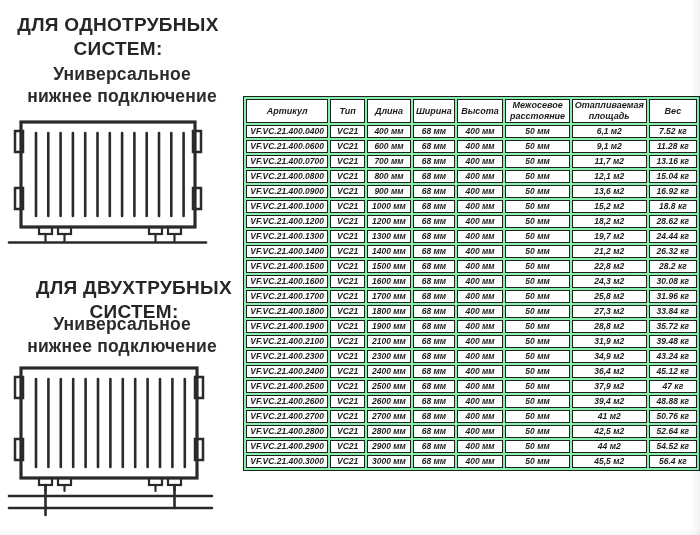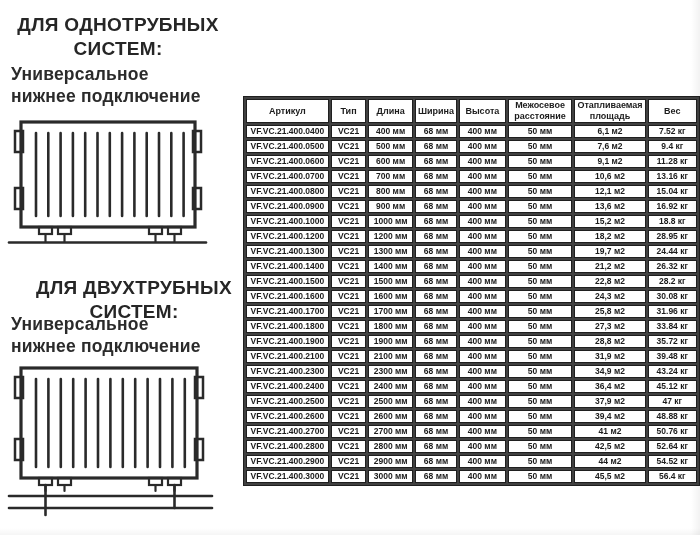--- a/index.html
+++ b/index.html
@@ -11,34 +11,35 @@
   .sec-heading{
     position:absolute;left:0;width:236px;margin:0;
     font-size:19px;font-weight:800;line-height:1.26;letter-spacing:.3px;
     text-align:center;color:#262626;white-space:pre-line;
   }
   #heading-1{top:13px;}
   #heading-2{top:276px;margin-left:16px;}
   .sec-sub{
     position:absolute;left:11px;width:222px;margin:0;
     font-size:17.5px;font-weight:700;line-height:1.27;letter-spacing:.2px;
-    text-align:left;color:#2b2b2b;white-space:pre-line;
+    text-align:center;color:#2b2b2b;white-space:pre-line;
   }
   #sub-1{top:63px;}
   #sub-2{top:313px;}
   .diagram{position:absolute;left:6px;}
   #diagram-1{top:115px;}
   #diagram-2{top:363px;}
 
   
   #spec-table{
     position:absolute;left:243px;top:96px;
     border-collapse:separate;border-spacing:2px;
-    background:#404040;border:1px solid #1f1f1f;
+    background:#86efac;border:1px solid #1f1f1f;
     table-layout:fixed;
+    font-style:italic;
   }
   #spec-table th,#spec-table td{
     border:1px solid #1f1f1f;box-sizing:border-box;
     text-align:center;vertical-align:middle;
     font-weight:bold;color:#1c1c1c;background:#fff;
   }
   #spec-table th{font-size:9px;line-height:1.2;height:24px;padding:0 2px;}
   #spec-table td{font-size:8.5px;line-height:11px;height:11px;padding:0 1px;white-space:nowrap;}
   .c0{width:83px}.c1{width:36px}.c2{width:45px}.c3{width:39px}
   .c4{width:47px}.c5{width:65px}.c6{width:65px}.c7{width:50px}
@@ -165,47 +166,37 @@
           <td class="c0">VF.VC.21.400.0400</td>
           <td class="c1">VC21</td>
           <td class="c2">400 мм</td>
           <td class="c3">68 мм</td>
           <td class="c4">400 мм</td>
           <td class="c5">50 мм</td>
           <td class="c6">6,1 м2</td>
           <td class="c7">7.52 кг</td>
         </tr>
         <tr>
-          <td class="c0">VF.VC.21.400.0500</td>
-          <td class="c1">VC21</td>
-          <td class="c2">500 мм</td>
-          <td class="c3">68 мм</td>
-          <td class="c4">400 мм</td>
-          <td class="c5">50 мм</td>
-          <td class="c6">7,6 м2</td>
-          <td class="c7">9.4 кг</td>
-        </tr>
-        <tr>
           <td class="c0">VF.VC.21.400.0600</td>
           <td class="c1">VC21</td>
           <td class="c2">600 мм</td>
           <td class="c3">68 мм</td>
           <td class="c4">400 мм</td>
           <td class="c5">50 мм</td>
           <td class="c6">9,1 м2</td>
           <td class="c7">11.28 кг</td>
         </tr>
         <tr>
           <td class="c0">VF.VC.21.400.0700</td>
           <td class="c1">VC21</td>
           <td class="c2">700 мм</td>
           <td class="c3">68 мм</td>
           <td class="c4">400 мм</td>
           <td class="c5">50 мм</td>
-          <td class="c6">10,6 м2</td>
+          <td class="c6">11,7 м2</td>
           <td class="c7">13.16 кг</td>
         </tr>
         <tr>
           <td class="c0">VF.VC.21.400.0800</td>
           <td class="c1">VC21</td>
           <td class="c2">800 мм</td>
           <td class="c3">68 мм</td>
           <td class="c4">400 мм</td>
           <td class="c5">50 мм</td>
           <td class="c6">12,1 м2</td>
@@ -232,21 +223,21 @@
           <td class="c7">18.8 кг</td>
         </tr>
         <tr>
           <td class="c0">VF.VC.21.400.1200</td>
           <td class="c1">VC21</td>
           <td class="c2">1200 мм</td>
           <td class="c3">68 мм</td>
           <td class="c4">400 мм</td>
           <td class="c5">50 мм</td>
           <td class="c6">18,2 м2</td>
-          <td class="c7">28.95 кг</td>
+          <td class="c7">28.62 кг</td>
         </tr>
         <tr>
           <td class="c0">VF.VC.21.400.1300</td>
           <td class="c1">VC21</td>
           <td class="c2">1300 мм</td>
           <td class="c3">68 мм</td>
           <td class="c4">400 мм</td>
           <td class="c5">50 мм</td>
           <td class="c6">19,7 м2</td>
           <td class="c7">24.44 кг</td>

